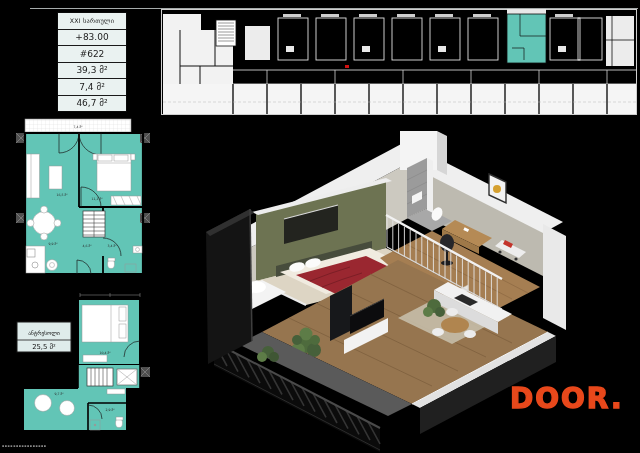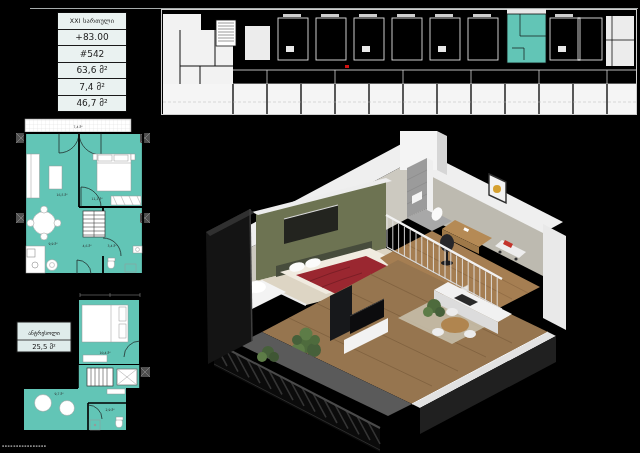--- a/index.html
+++ b/index.html
@@ -56,22 +56,22 @@
   .boxlbl{font-family:"DejaVu Sans",sans-serif;fill:#101010;text-anchor:middle;}
 </style>
 </head>
 <body>
 
 <div id="top-line" class="abs"></div>
 
 <div id="info-table" class="abs">
   <div class="row title">XXI სართული</div>
   <div class="row">+83.00</div>
-  <div class="row">#542</div>
-  <div class="row">63,6 მ²</div>
+  <div class="row">#622</div>
+  <div class="row">39,3 მ²</div>
   <div class="row">7,4 მ²</div>
   <div class="row">46,7 მ²</div>
 </div>
 
 <svg id="strip" class="abs" viewBox="0 0 478 112">
   <g>
     <rect x="1.5" y="3.5" width="475" height="105" fill="none" stroke="#cfcfcf" stroke-width="1"></rect>
   </g>
   <g>
     <rect x="3" y="24" width="70" height="84" fill="#f2f2f2"></rect>
@@ -379,15 +379,16 @@
   </g>
 
   <g>
     <polygon points="206,232 250,209 252,341 208,364" fill="#141414"></polygon>
     <polygon points="206,232 250,209 254,213 210,236" fill="#303030"></polygon>
     <path d="M250 209 L252 341" stroke="#3e3e3e" stroke-width="1.5"></path>
   </g>
 </svg>
 
 <div id="logo" class="abs">
+  <div class="l2">DOOR.</div>
 </div>
 
 <div id="watermark" class="abs">▪▪▪▪▪▪▪▪▪▪▪▪▪▪▪▪</div>
 
 </body></html>

